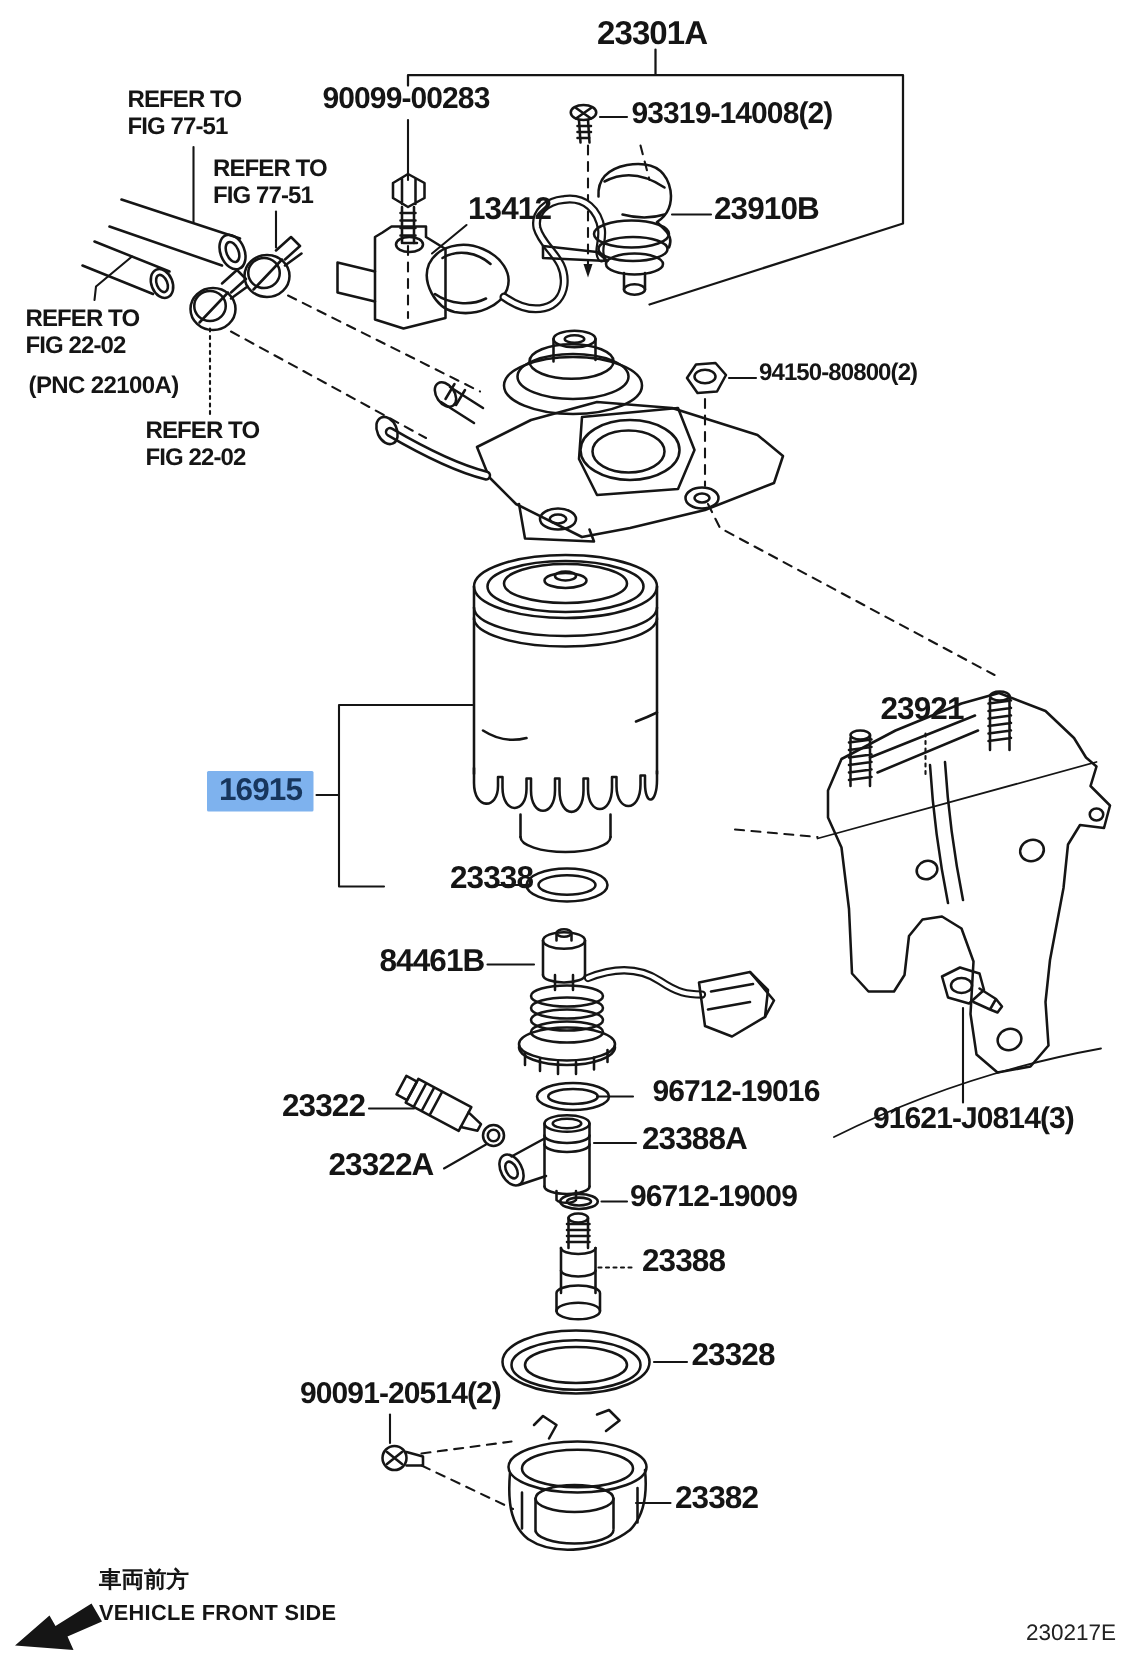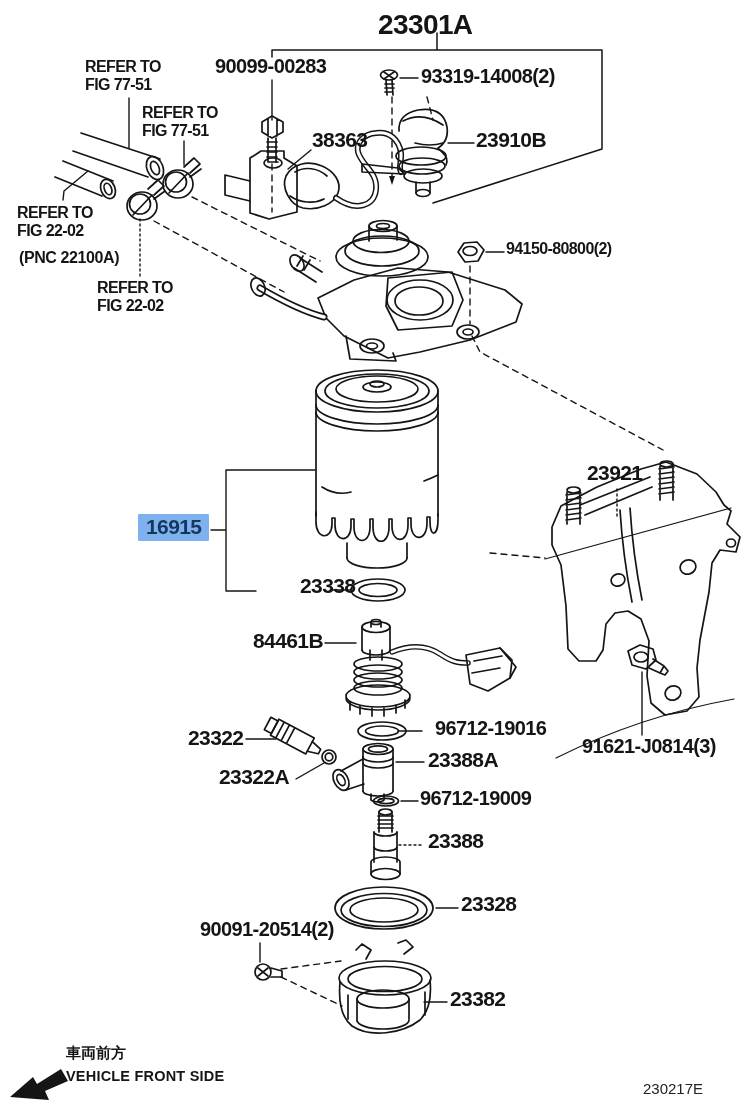--- a/index.html
+++ b/index.html
@@ -278,28 +278,28 @@
     <g>
       <path d="M628,651 L640,645 L653,649 L656,660 L646,669 L632,665 Z"></path>
       <ellipse cx="641" cy="657" rx="7" ry="5"></ellipse>
       <path d="M653,659 L664,666 L660,673 L649,668 M664,666 L668,671 L665,675 L660,673"></path>
     </g>
 
     <polygon fill="#151515" stroke="none" points="10,1097 33,1077 37,1084 61,1069 68,1081 45,1091 49,1100"></polygon>
   </g>
 </svg>
 
-  <div class="lbl" style="left:378px;top:10px;font-size:28px;">23301A</div>
+  <div class="lbl" style="left:398px;top:10px;font-size:22px;">23301A</div>
   <div class="note" style="left:85px;top:58px;">REFER TO
 FIG 77-51</div>
   <div class="lbl" style="left:215px;top:56px;font-size:20px;">90099-00283</div>
   <div class="lbl" style="left:421px;top:66px;font-size:20px;">93319-14008(2)</div>
   <div class="note" style="left:142px;top:104px;">REFER TO
 FIG 77-51</div>
-  <div class="lbl" style="left:312px;top:129px;">38363</div>
+  <div class="lbl" style="left:312px;top:129px;">13412</div>
   <div class="lbl" style="left:476px;top:129px;">23910B</div>
   <div class="note" style="left:17px;top:204px;">REFER TO
 FIG 22-02</div>
   <div class="note pnc" style="left:19px;top:249px;">(PNC 22100A)</div>
   <div class="lbl" style="left:506px;top:240px;font-size:16px;">94150-80800(2)</div>
   <div class="note" style="left:97px;top:279px;">REFER TO
 FIG 22-02</div>
   <div class="lbl" style="left:587px;top:462px;">23921</div>
   <div class="lbl hl" style="left: 138px; top: 514px; background: rgb(126, 178, 238); color: rgb(23, 54, 93);">16915</div>
   <div class="lbl" style="left:258px;top:575px;margin-left:42px;">23338</div>
@@ -310,14 +310,14 @@
   <div class="lbl" style="left:219px;top:766px;">23322A</div>
   <div class="lbl" style="left:420px;top:788px;font-size:20px;">96712-19009</div>
   <div class="lbl" style="left:428px;top:830px;">23388</div>
   <div class="lbl" style="left:582px;top:736px;font-size:20px;">91621-J0814(3)</div>
   <div class="lbl" style="left:461px;top:893px;">23328</div>
   <div class="lbl" style="left:200px;top:919px;font-size:20px;">90091-20514(2)</div>
   <div class="lbl" style="left:450px;top:988px;">23382</div>
 
   <div class="jp" style="left:66px;top:1044px;">車両前方</div>
   <div class="en" style="left:66px;top:1068px;">VEHICLE FRONT SIDE</div>
-  <div class="code" style="left:643px;top:1080px;">230217E</div>
+  <div class="code" style="left:684px;top:1080px;">230217E</div>
 </div>
 
 </body></html>

